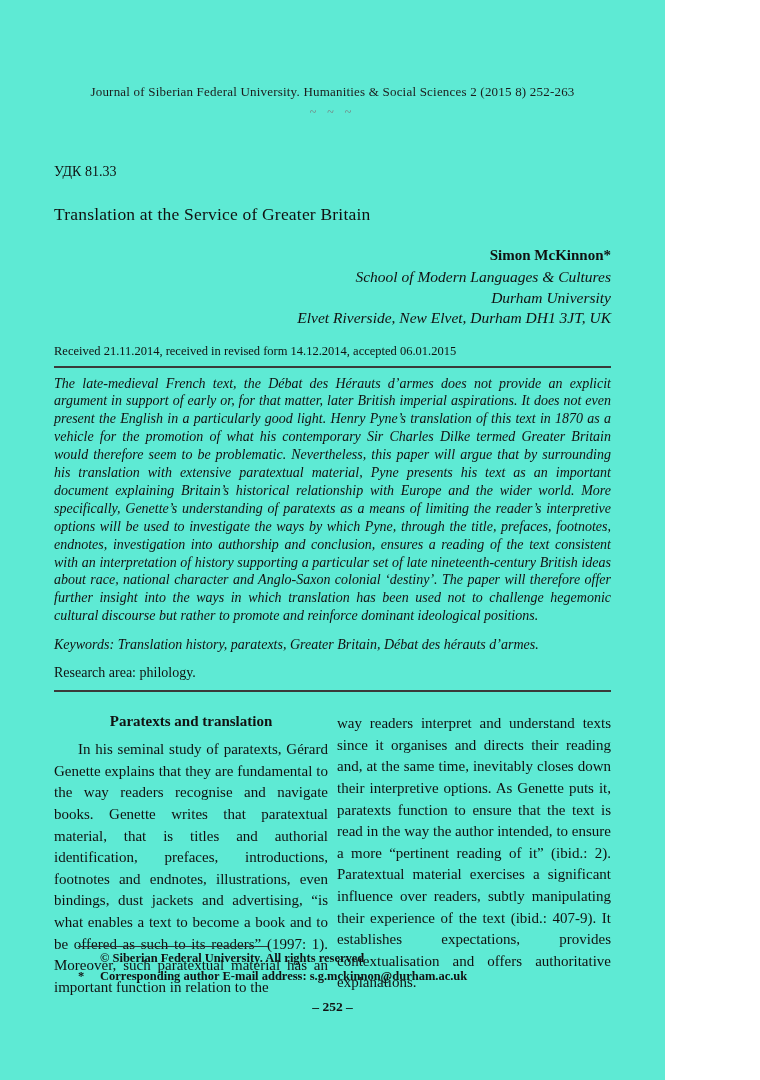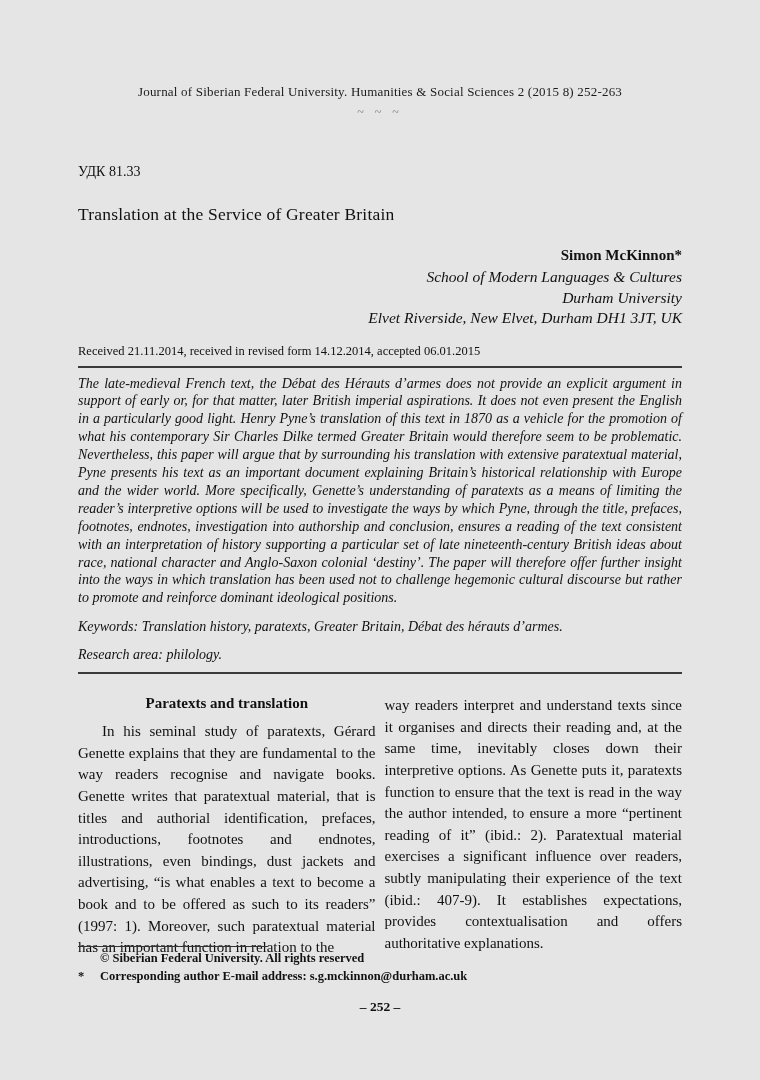--- a/index.html
+++ b/index.html
@@ -2,25 +2,25 @@
 <html><head>
 <meta charset="utf-8">
 <style>
   html, body {
     margin: 0;
     padding: 0;
     background: #ffffff;
   }
   .page {
     position: relative;
-    width: 760px;
+    width: 665px;
     height: 1080px;
-    background: #e5e5e5;
+    background: #5eead4;
     box-sizing: border-box;
-    padding: 0 78px;
+    padding: 0 54px;
     font-family: "Liberation Serif", "DejaVu Serif", serif;
     color: #111111;
     overflow: hidden;
   }
   .journal-line {
     padding-top: 84px;
     text-align: center;
     font-size: 13px;
     letter-spacing: 0.2px;
     color: #1c1c1c;
@@ -74,21 +74,20 @@
     line-height: 17.9px;
     text-align: justify;
   }
   .keywords {
     margin: 12px 0 0 0;
     font-style: italic;
     font-size: 14px;
   }
   .research-area {
     margin: 12px 0 9px 0;
-    font-style: italic;
     font-size: 14px;
   }
   .columns {
     display: flex;
     gap: 9px;
     margin-top: 21px;
   }
   .col {
     flex: 1 1 0;
     min-width: 0;

